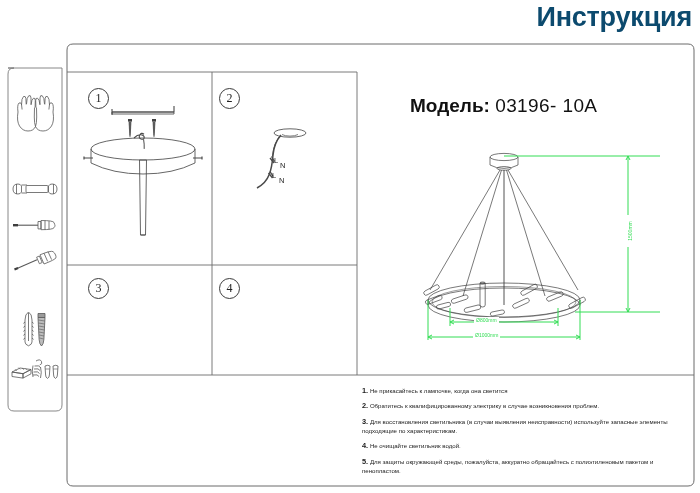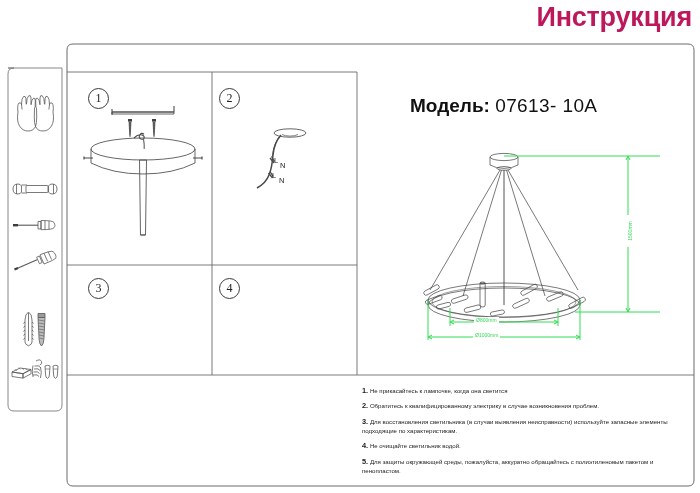--- a/index.html
+++ b/index.html
@@ -19,21 +19,21 @@
     left: 0; top: 0;
     width: 700px;
     height: 493px;
   }
   .doc-title {
     position: absolute;
     right: 8px;
     top: 2px;
     font-size: 27px;
     font-weight: bold;
-    color: #be185d;
+    color: #0c4a6e;
     letter-spacing: -0.2px;
     font-family: "Liberation Sans", sans-serif;
   }
   .model-line {
     position: absolute;
     left: 410px;
     top: 95px;
     font-size: 19px;
     color: #111;
     white-space: nowrap;
@@ -296,21 +296,21 @@
     <path d="M 450 322 l 4 -2 M 450 322 l 4 2 M 558 322 l -4 -2 M 558 322 l -4 2"></path>
 
     <line x1="428" y1="337" x2="580" y2="337"></line>
     <path d="M 428 337 l 4 -2 M 428 337 l 4 2 M 580 337 l -4 -2 M 580 337 l -4 2"></path>
   </g>
 
 </svg>
 
 <div class="model-line">
   <span class="model-label">Модель:</span>
-  <span class="model-value">07613- 10A</span>
+  <span class="model-value">03196- 10A</span>
 </div>
 
 <div class="panel-num" style="left:88px; top:88px;">1</div>
 <div class="panel-num" style="left:219px; top:88px;">2</div>
 <div class="panel-num" style="left:88px; top:278px;">3</div>
 <div class="panel-num" style="left:219px; top:278px;">4</div>
 
 <div class="dim-label" style="left:474px; top:317px;">Ø800mm</div>
 <div class="dim-label" style="left:473px; top:332px;">Ø1000mm</div>
 <div class="dim-vert" style="left:614px; top:228px; width:28px; text-align:center;">1500mm</div>

